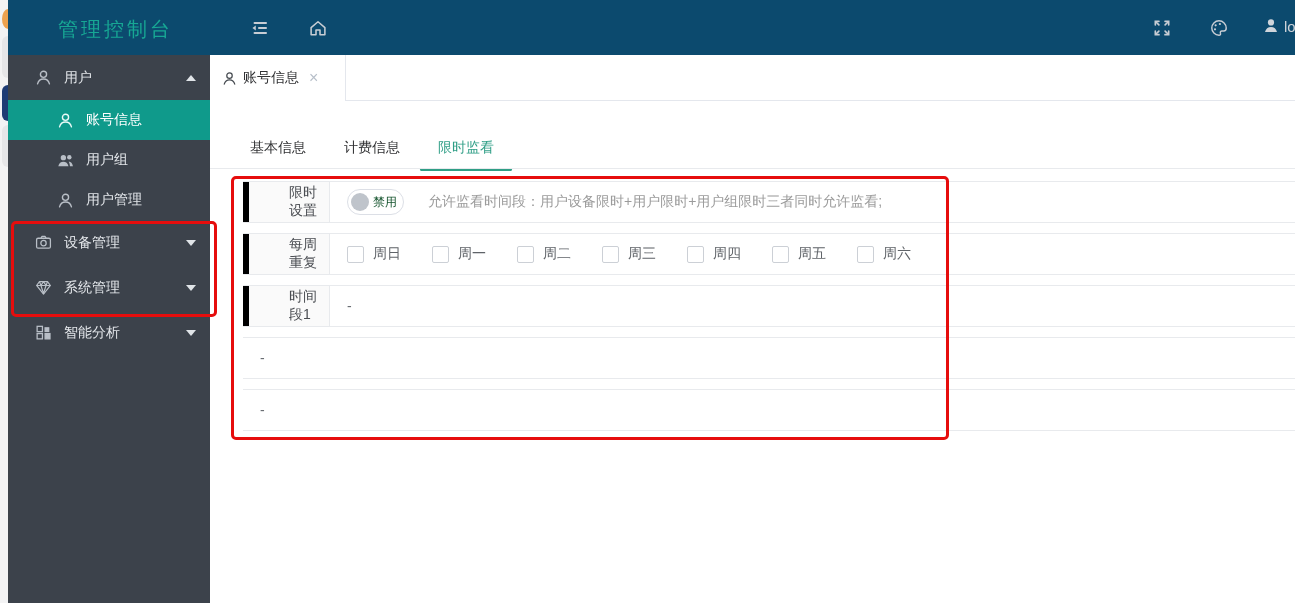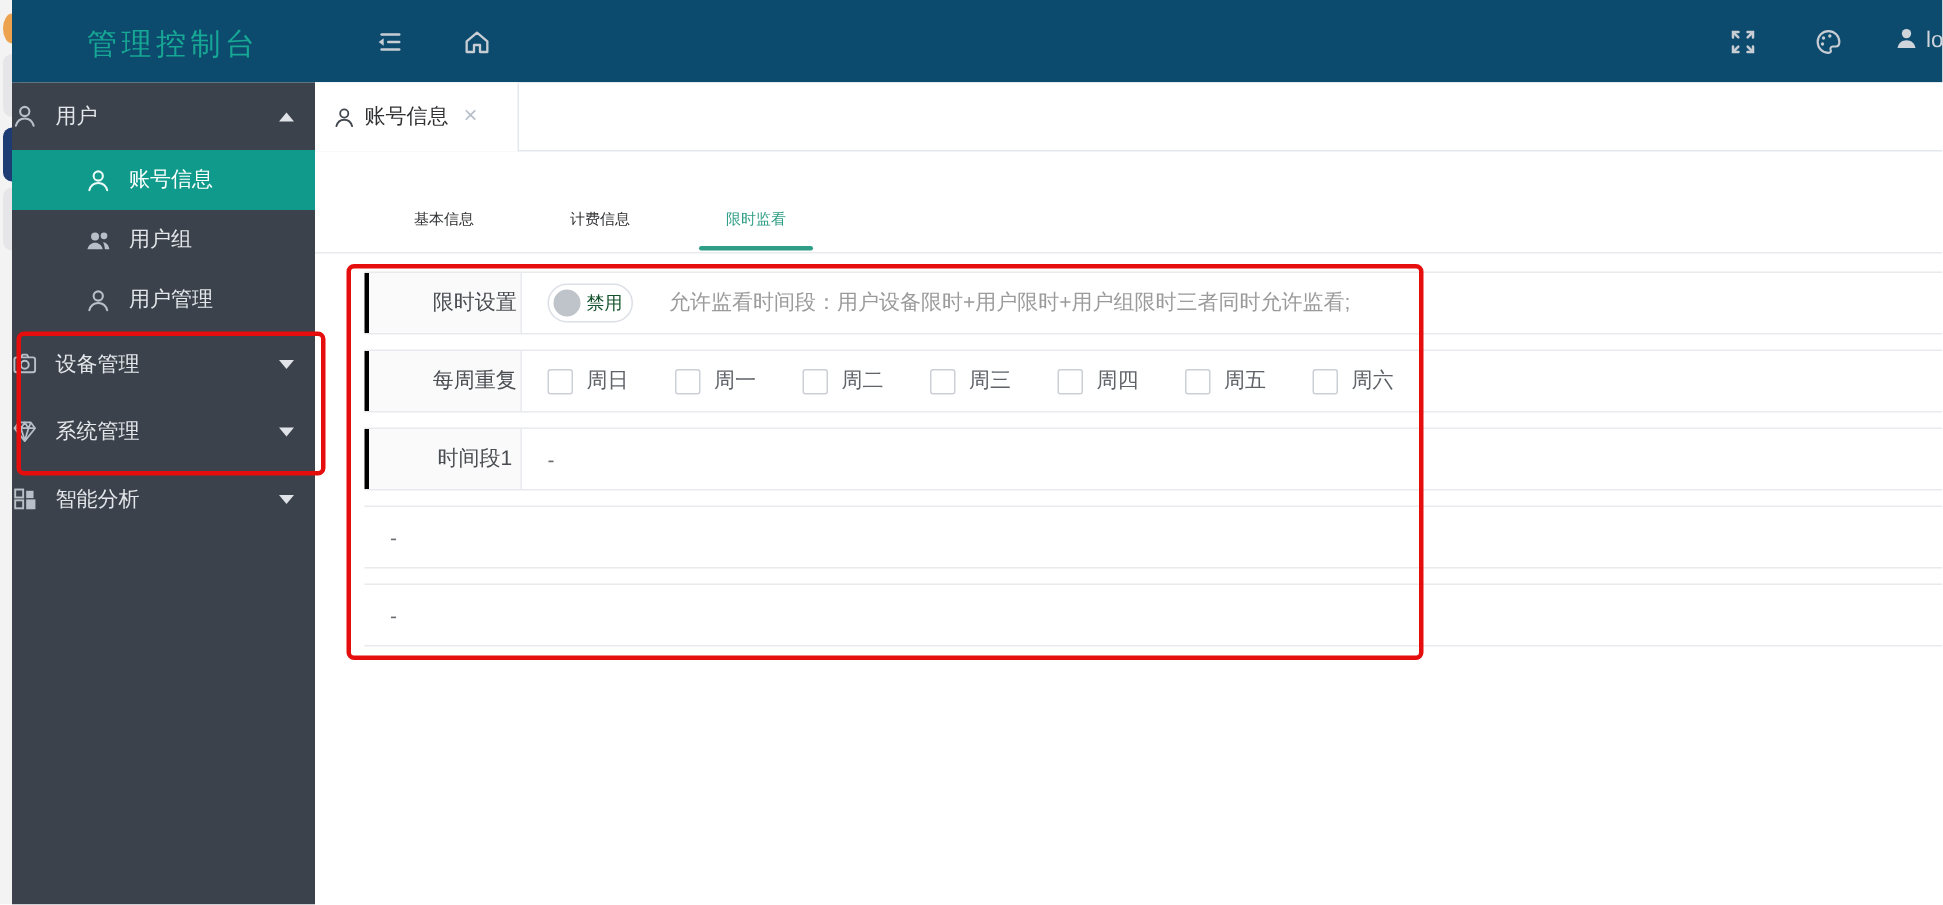--- a/index.html
+++ b/index.html
@@ -24,46 +24,46 @@
   .ic-fullscreen{left:1144px;}
   .ic-palette{left:1201px;}
   .tb-user{position:absolute;left:1254px;top:17px;display:flex;align-items:center;color:#cfd4da;font-size:15px;cursor:pointer;white-space:nowrap;}
   .tb-user svg{width:18px;height:18px;margin-right:4px;}
 
   
   .sidebar{position:absolute;left:8px;top:55px;width:202px;height:548px;background:#3c424b;z-index:2;}
   .side-item{display:flex;align-items:center;color:#e3e6ea;font-size:14px;position:relative;cursor:pointer;box-sizing:border-box;}
   .side-item .mi{width:17px;height:17px;margin-right:12px;color:#b9bfc7;flex:0 0 auto;}
   .side-item .mi svg{width:17px;height:17px;display:block;}
-  .parent{height:45px;}
+  .parent{height:45px;padding-left:27px;}
   .sub{height:40px;padding-left:49px;}
   .side-item.active{background:#0f9a8b;color:#fff;}
   .side-item.active .mi{color:#eafaf7;}
   .caret{position:absolute;right:14px;width:0;height:0;border-left:5px solid transparent;border-right:5px solid transparent;}
   .caret-up{border-bottom:6px solid #e0e4e8;}
   .caret-down{border-top:6px solid #e0e4e8;}
 
   
   .main{position:absolute;left:210px;top:55px;width:1085px;height:548px;background:#fff;z-index:2;}
   .tabbar{position:absolute;left:0;top:0;right:0;height:45px;border-bottom:1px solid #e4e7ed;background:#fff;}
   .tab{position:absolute;left:0;top:0;height:46px;width:136px;background:#fff;border-right:1px solid #e4e7ed;display:flex;align-items:center;padding:0 12px;box-sizing:border-box;font-size:14px;color:#303133;cursor:pointer;}
   .tab .ti{width:15px;height:15px;margin-right:6px;color:#43484e;}
   .tab .ti svg{width:15px;height:15px;display:block;}
   .tab-close{margin-left:10px;color:#b7bfc9;font-size:16px;line-height:1;cursor:pointer;}
 
   .subtabs{position:absolute;top:84px;left:40px;display:flex;gap:38px;}
-  .subtab{font-size:10px;color:#303133;padding-bottom:14px;position:relative;cursor:pointer;white-space:nowrap;margin-left:26px;}
+  .subtab{font-size:14px;color:#303133;padding-bottom:14px;position:relative;cursor:pointer;white-space:nowrap;}
   .subtab.active{color:#2f9e86;}
   .subtab.active::after{content:"";position:absolute;left:-18px;right:-18px;bottom:0;height:3px;background:#2f9e86;border-radius:2px;}
   .subtab-line{position:absolute;top:113px;left:0;right:0;border-top:1px solid #e8eaed;}
 
   
   .form{position:absolute;top:126px;left:33px;right:0;}
   .form-row{height:42px;margin-bottom:10px;display:flex;border-top:1px solid #e8eaed;border-bottom:1px solid #e8eaed;box-sizing:border-box;}
-  .form-label{width:105px;flex:0 0 auto;background:#fafafa;border-left:3px solid #000000;border-right:1px solid #e8eaed;display:flex;align-items:center;justify-content:center;font-size:14px;color:#4a4d52;box-sizing:border-box;padding-left:40px;}
+  .form-label{width:87px;flex:0 0 auto;background:#fafafa;border-left:6px solid #000000;border-right:1px solid #e8eaed;display:flex;align-items:center;justify-content:center;font-size:14px;color:#4a4d52;box-sizing:border-box;padding-left:40px;}
   .form-value{flex:1;display:flex;align-items:center;padding-left:17px;font-size:14px;color:#606266;}
 
   .toggle{display:inline-flex;align-items:center;width:57px;height:26px;border:1px solid #dcdfe6;border-radius:13px;box-sizing:border-box;padding-left:3px;background:#fff;cursor:pointer;flex:0 0 auto;}
   .toggle-knob{width:18px;height:18px;border-radius:50%;background:#bfc4cb;flex:0 0 auto;}
   .toggle-label{font-size:12px;color:#14532d;margin-left:4px;}
   .hint{margin-left:24px;color:#9b9b9b;font-size:14px;white-space:nowrap;}
 
   .day{display:inline-flex;align-items:flex-end;width:85px;flex:0 0 auto;}
   .checkbox-box{width:15px;height:15px;border:1px solid #ccd0d6;border-radius:2px;background:#fff;margin-right:9px;cursor:pointer;flex:0 0 auto;}
   .day-label{font-size:14px;color:#5f6368;white-space:nowrap;}

